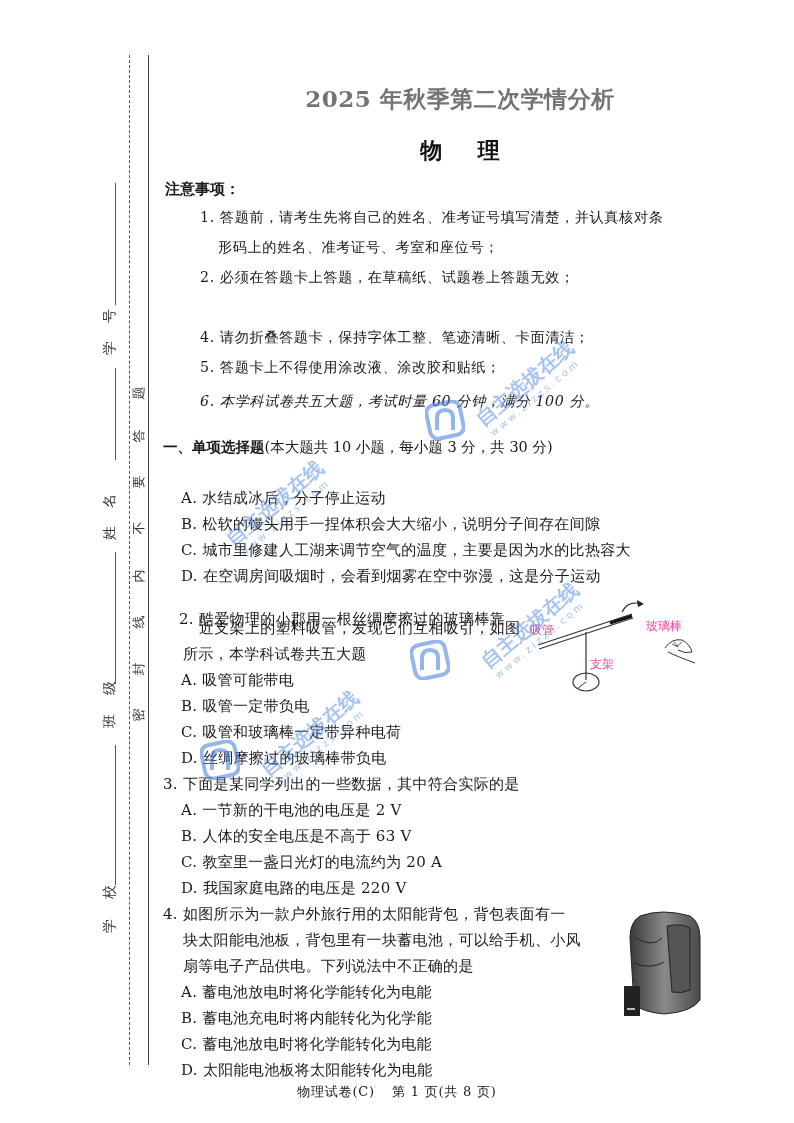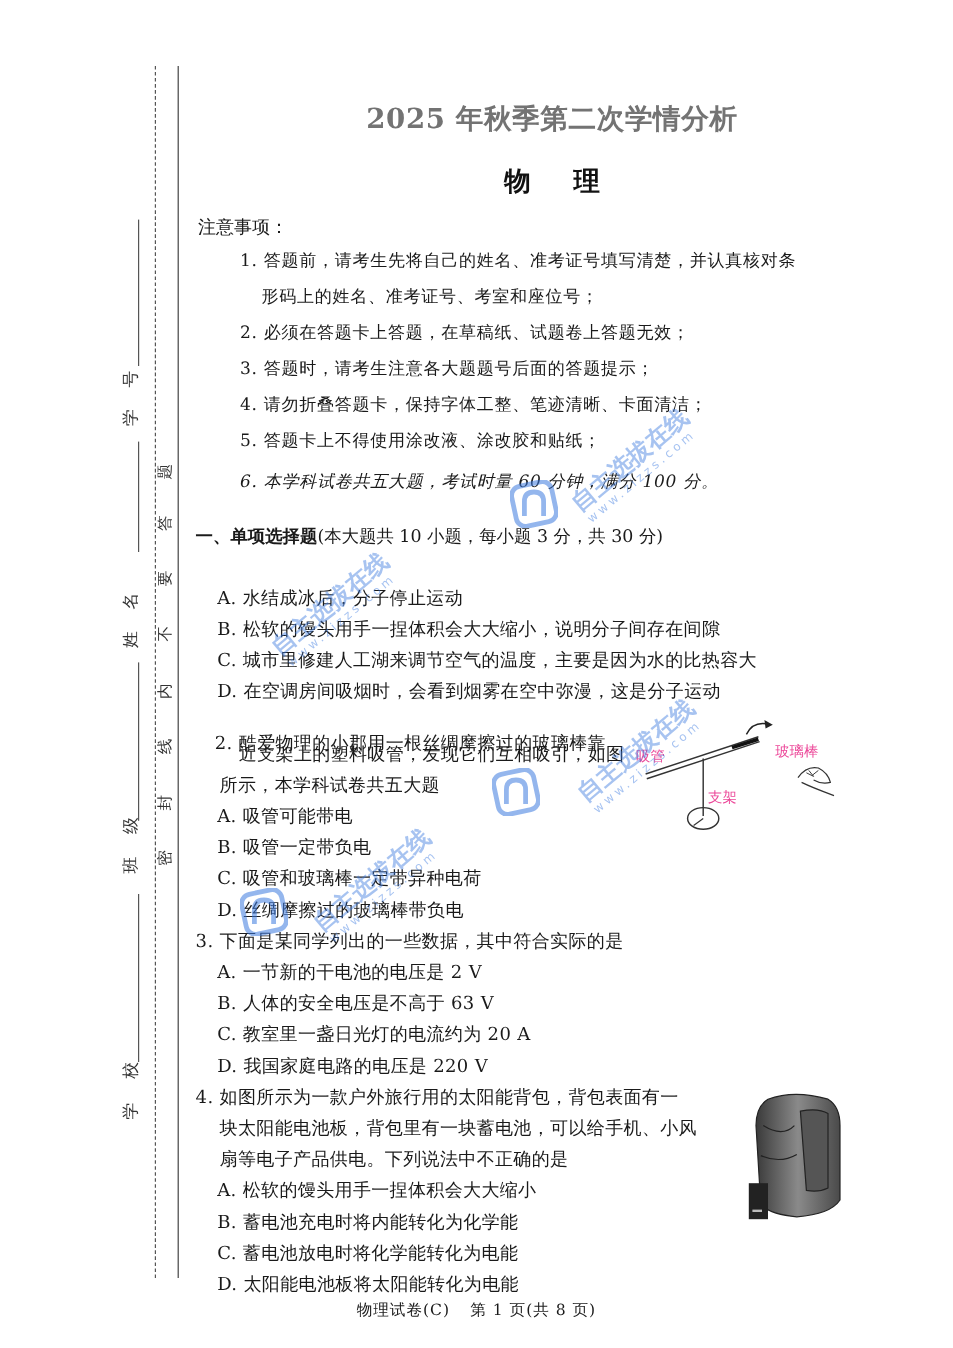--- a/index.html
+++ b/index.html
@@ -17,21 +17,21 @@
     .seal-char { position: absolute; left: 131px; font-family: "DejaVu Sans", sans-serif; font-size: 13px; color: #333;
                  transform: rotate(-90deg); width: 16px; height: 16px; line-height: 16px; text-align: center; }
     .fill-line { position: absolute; left: 115px; border-left: 1px solid #555; }
 
     
     .title { position: absolute; left: 160px; width: 600px; top: 84px; text-align: center;
              font-family: "DejaVu Serif", serif; font-weight: bold; font-size: 23px; letter-spacing: 0.5px; color: #737373; }
     .subtitle { position: absolute; left: 160px; width: 600px; top: 136px; text-align: center;
                 font-family: "DejaVu Sans", sans-serif; font-weight: bold; font-size: 22px; word-spacing: 28px; color: #111; }
 
-    .notice-head { position: absolute; left: 165px; top: 180px; font-family: "DejaVu Sans", sans-serif; font-weight: normal; font-size: 15px; }
+    .notice-head { position: absolute; left: 165px; top: 180px; font-family: "DejaVu Sans", sans-serif; font-weight: bold; font-size: 15px; }
     .notice-item { position: absolute; left: 200px; font-size: 14.2px; letter-spacing: 0.6px; white-space: nowrap; }
     .notice-cont { position: absolute; left: 218px; font-size: 14.2px; letter-spacing: 0.6px; white-space: nowrap; }
 
     .section-head { position: absolute; left: 163px; top: 438px; font-size: 14.5px; white-space: nowrap; }
     .section-head b { font-family: "DejaVu Sans", sans-serif; }
 
     .q-stem { position: absolute; left: 163px; font-size: 15px; white-space: nowrap; letter-spacing: 0.3px; }
     .q-cont { position: absolute; left: 183px; font-size: 15px; white-space: nowrap; letter-spacing: 0.3px; }
     .q-opt { position: absolute; left: 181px; font-size: 15px; white-space: nowrap; letter-spacing: 0.3px; }
 
@@ -84,21 +84,20 @@
   <div class="seal-char" style="top:661px;">封</div>
   <div class="seal-char" style="top:707px;">密</div>
 
   <div class="title">2025 年秋季第二次学情分析</div>
   <div class="subtitle">物 理</div>
 
   <div class="notice-head">注意事项：</div>
   <div class="notice-item" style="top:208px;">1. 答题前，请考生先将自己的姓名、准考证号填写清楚，并认真核对条</div>
   <div class="notice-cont" style="top:238px;">形码上的姓名、准考证号、考室和座位号；</div>
   <div class="notice-item" style="top:268px;">2. 必须在答题卡上答题，在草稿纸、试题卷上答题无效；</div>
-  <div class="notice-item" style="top:298px;">3. 答题时，请考生注意各大题题号后面的答题提示；</div>
   <div class="notice-item" style="top:328px;">4. 请勿折叠答题卡，保持字体工整、笔迹清晰、卡面清洁；</div>
   <div class="notice-item" style="top:358px;">5. 答题卡上不得使用涂改液、涂改胶和贴纸；</div>
   <div class="notice-item" style="top:392px;font-style:italic;">6. 本学科试卷共五大题，考试时量 60 分钟，满分 100 分。</div>
 
   <div class="section-head">
     <b>一、单项选择题</b><span>(本大题共 10 小题，每小题 3 分，共 30 分)</span>
   </div>
 
   <div class="q-opt" style="top:515px;">B. 松软的馒头用手一捏体积会大大缩小，说明分子间存在间隙</div>
   <div class="q-opt" style="top:489px;">A. 水结成冰后，分子停止运动</div>
@@ -137,21 +136,21 @@
 
   <div class="q-stem" style="top:775px;">3. 下面是某同学列出的一些数据，其中符合实际的是</div>
   <div class="q-opt" style="top:801px;">A. 一节新的干电池的电压是 2 V</div>
   <div class="q-opt" style="top:827px;">B. 人体的安全电压是不高于 63 V</div>
   <div class="q-opt" style="top:853px;">C. 教室里一盏日光灯的电流约为 20 A</div>
   <div class="q-opt" style="top:879px;">D. 我国家庭电路的电压是 220 V</div>
 
   <div class="q-stem" style="top:905px;">4. 如图所示为一款户外旅行用的太阳能背包，背包表面有一</div>
   <div class="q-cont" style="top:931px;">块太阳能电池板，背包里有一块蓄电池，可以给手机、小风</div>
   <div class="q-cont" style="top:957px;">扇等电子产品供电。下列说法中不正确的是</div>
-  <div class="q-opt" style="top:983px;">A. 松软的馒头用手一捏体积会大大缩小</div>
+  <div class="q-opt" style="top:983px;">A. 蓄电池放电时将化学能转化为电能</div>
   <div class="q-opt" style="top:1035px;">C. 蓄电池放电时将化学能转化为电能</div>
   <div class="q-opt" style="top:1009px;">B. 蓄电池充电时将内能转化为化学能</div>
   <div class="q-opt" style="top:1061px;">D. 太阳能电池板将太阳能转化为电能</div>
 
   <div class="fig4">
     <svg width="95" height="110" viewBox="0 0 95 110">
       <defs>
         <linearGradient id="bpg" x1="0" y1="0" x2="1" y2="0">
           <stop offset="0" stop-color="#3a3a3a"></stop>
           <stop offset="0.5" stop-color="#8a8a8a"></stop>

